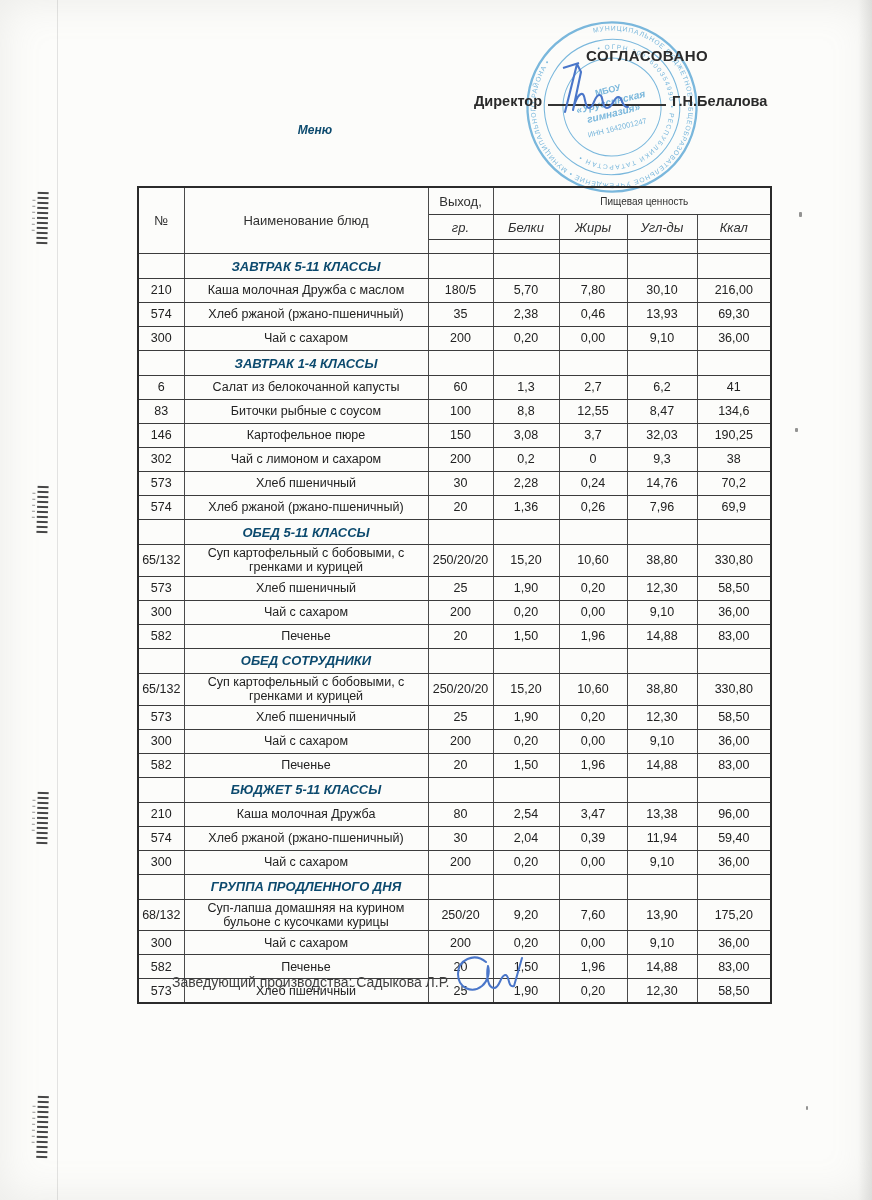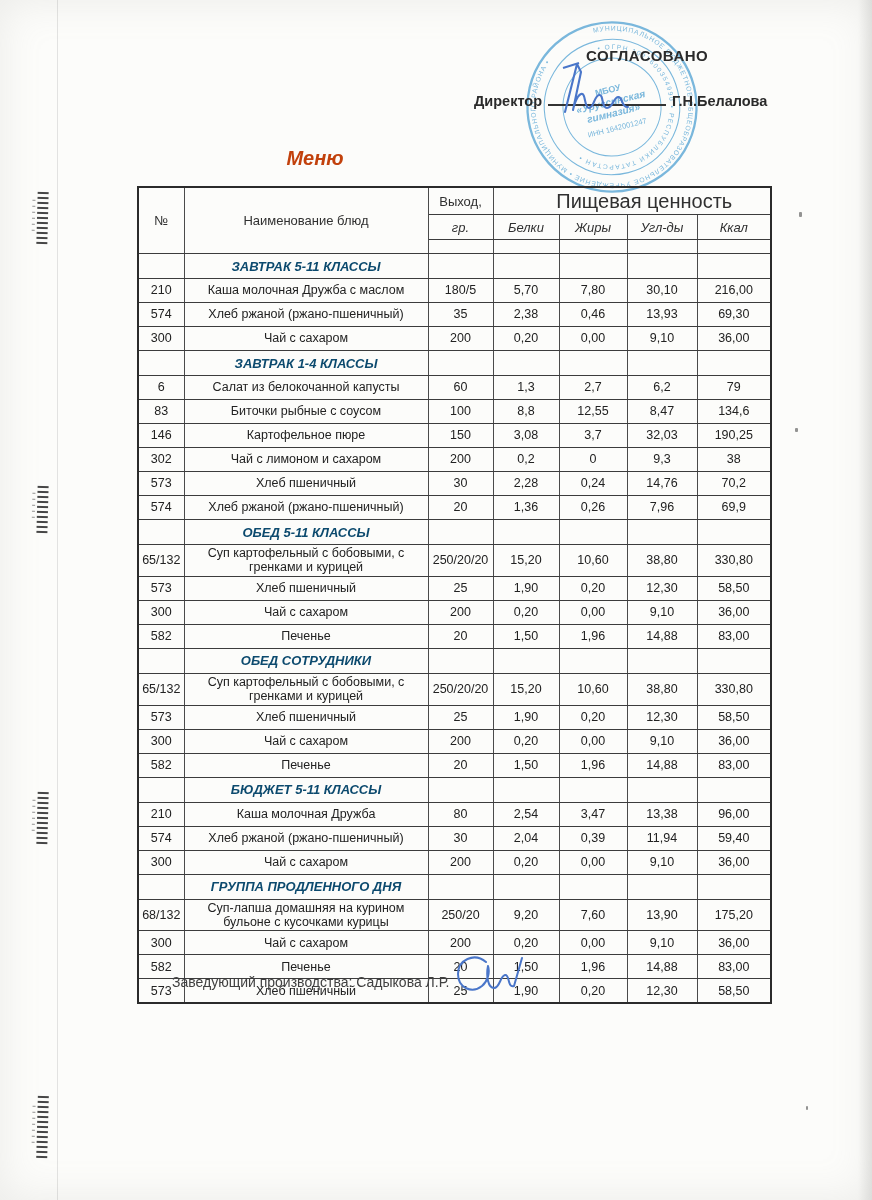--- a/index.html
+++ b/index.html
@@ -21,21 +21,21 @@
     background:repeating-linear-gradient(to bottom,rgba(40,40,40,.5) 0 1px,transparent 1px 6px);}
   .speck{position:absolute;background:rgba(60,60,60,.55);border-radius:1px;}
   
   .approved{position:absolute;left:586px;top:47px;font-size:15px;font-weight:700;
     letter-spacing:.5px;color:#2a2a2a;}
   .director-line{position:absolute;left:474px;top:92px;font-size:14.5px;font-weight:700;
     color:#2a2a2a;white-space:nowrap;}
   .sig-blank{display:inline-block;width:118px;border-bottom:2px solid #333;
     height:12px;margin:0 6px;}
   .doc-title{position:absolute;left:150px;top:122px;width:330px;text-align:center;
-    font-size:20px;font-weight:700;font-style:italic;color:#c2410c;line-height:1.45;margin-top:22px;}
+    font-size:12px;font-weight:700;font-style:italic;color:#0c4a6e;line-height:1.45;}
   
   .stamp{position:absolute;left:508px;top:18px;width:208px;height:178px;
     opacity:.82;transform:rotate(-14deg);}
   .sig-director{position:absolute;left:543px;top:58px;width:120px;height:62px;}
   .sig-footer{position:absolute;left:448px;top:948px;width:80px;height:56px;}
   
   .menu-table{position:absolute;left:137px;top:186px;width:633px;
     border-collapse:collapse;table-layout:fixed;
     font-size:12.5px;color:#222;}
   .menu-table td,.menu-table th{
@@ -118,21 +118,21 @@
       <col class="c-prot">
         <col class="c-fat">
         <col class="c-carb">
         <col class="c-kcal">
     </colgroup>
     <tbody>
       <tr class="row-h1">
         <td rowspan="3" class="hdr">№</td>
         <td rowspan="3" class="hdr">Наименование блюд</td>
         <td class="hdr">Выход,</td>
-        <td colspan="4" class="hdr" style="font-size:20px;padding-left:28px;">Пищевая ценность</td>
+        <td colspan="4" class="hdr" style="font-size:10px;padding-left:28px;">Пищевая ценность</td>
       </tr>
       <tr class="row-h2">
         <td class="hdr">гр.</td>
         <td class="hdr">Белки</td>
         <td class="hdr">Жиры</td>
         <td class="hdr">Угл-ды</td>
         <td class="hdr">Ккал</td>
       </tr>
       <tr class="row-spacer">
         <td></td>
@@ -187,21 +187,21 @@
           <td></td>
           <td></td>
         </tr>
         <tr class="data-row">
           <td>6</td>
           <td>Салат из белокочанной капусты</td>
           <td>60</td>
           <td>1,3</td>
           <td>2,7</td>
           <td>6,2</td>
-          <td>79</td>
+          <td>41</td>
         </tr>
         <tr class="data-row">
           <td>83</td>
           <td>Биточки рыбные с соусом</td>
           <td>100</td>
           <td>8,8</td>
           <td>12,55</td>
           <td>8,47</td>
           <td>134,6</td>
         </tr>

